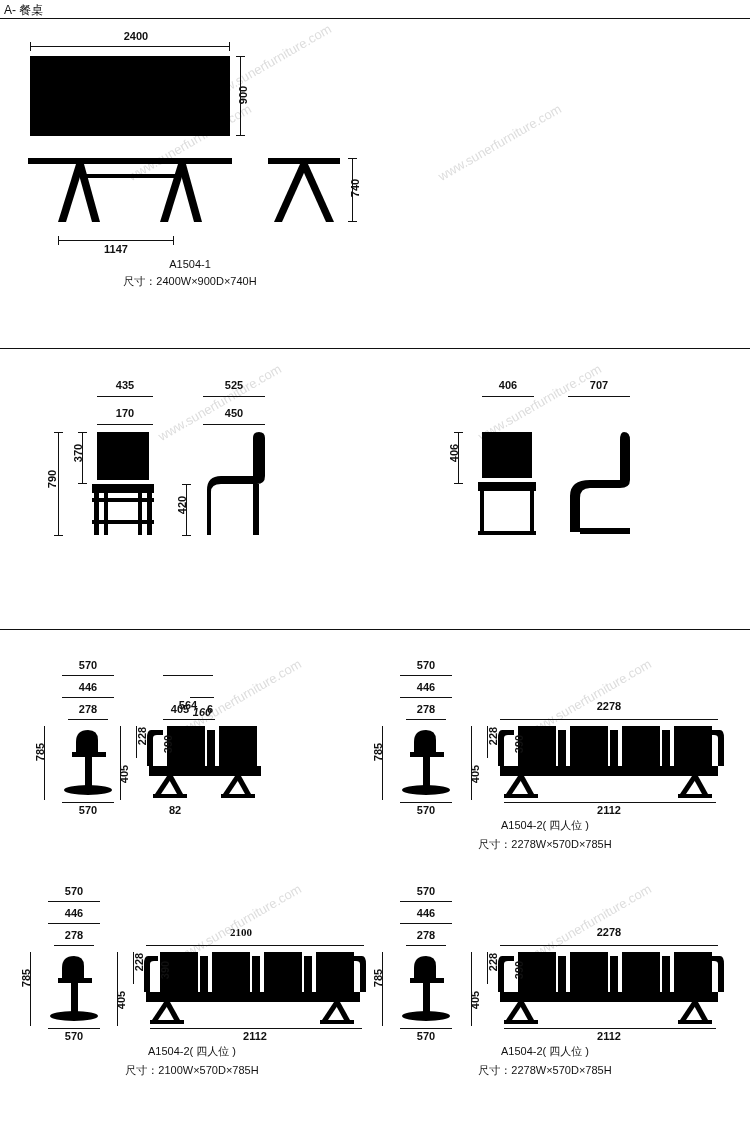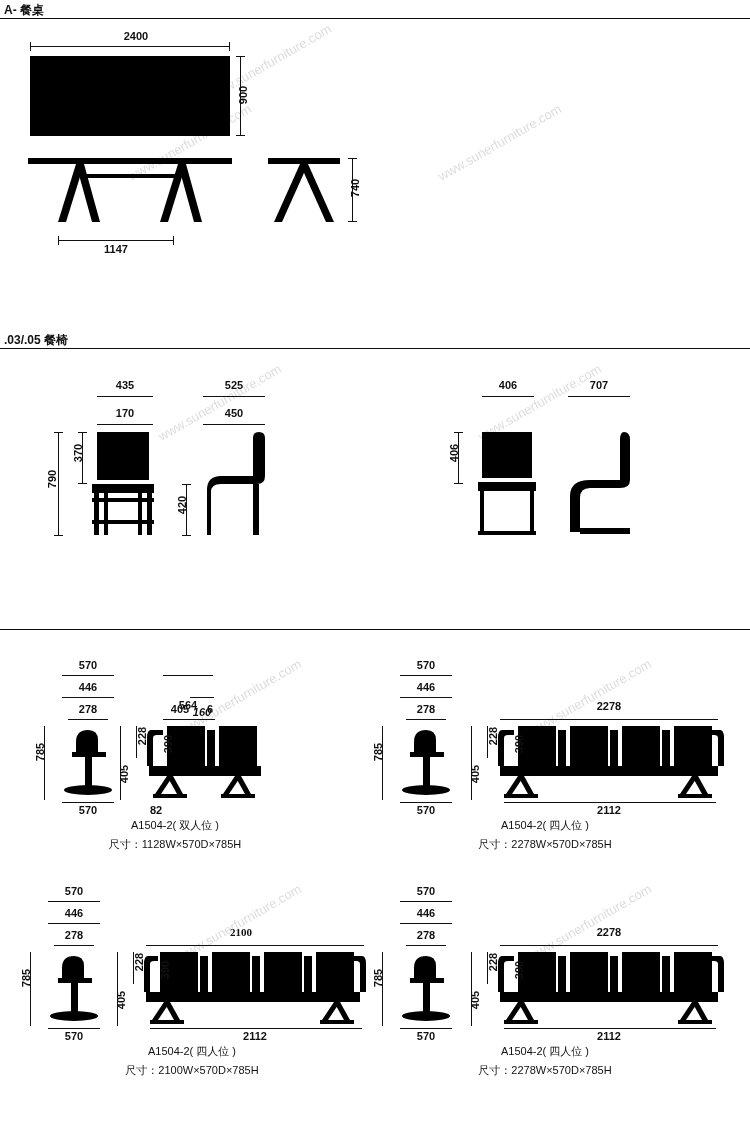--- a/index.html
+++ b/index.html
@@ -9,21 +9,21 @@
     font-family:"Liberation Sans","DejaVu Sans",sans-serif;
     color:#111;
     position:relative;
     overflow:hidden;
   }
   .page{position:relative;width:750px;height:1128px;}
 
   
   .sec-head{
     position:absolute;left:0;width:704px;
-    font-size:12px;font-weight:bold;color:#111;
+    font-size:12px;font-weight:normal;color:#111;
     padding-bottom:4px;
   }
   .sec-head .lbl{padding-left:4px;}
   .rule{position:absolute;left:0;width:750px;height:1px;background:#111;}
 
   
   .cap{
     position:absolute;text-align:center;font-size:11px;color:#111;
     white-space:nowrap;
   }
@@ -106,24 +106,25 @@
   <div class="ln-v" style="left:352px;top:158px;height:64px;"></div>
   <div class="ln-h" style="left:348px;top:158px;width:9px;"></div>
   <div class="ln-h" style="left:348px;top:221px;width:9px;"></div>
   <div class="dim-v rot" style="left:340px;top:182px;width:30px;text-align:center;">740</div>
 
   <div class="ln-h" style="left:58px;top:240px;width:116px;"></div>
   <div class="ln-v" style="left:58px;top:236px;height:9px;"></div>
   <div class="ln-v" style="left:173px;top:236px;height:9px;"></div>
   <div class="dim-h" style="left:81px;top:243px;width:70px;">1147</div>
 
-
-  <div class="sec-head" style="top:332px;">
-    <span class="lbl">.03/.05 餐椅</span>
-  </div>
+  <div class="cap" style="left:90px;top:258px;width:200px;">
+    <span class="code">A1504-1</span>
+    <span class="dim">尺寸：2400W×900D×740H</span>
+  </div>
+
   <div class="rule" style="top:348px;"></div>
 
   <svg style="position:absolute;left:92px;top:432px;" width="66" height="104">
     <rect x="5" y="0" width="52" height="48" fill="#000"></rect>
     <rect x="0" y="52" width="62" height="9" fill="#000"></rect>
     <rect x="0" y="66" width="62" height="4" fill="#000"></rect>
     <rect x="2" y="61" width="5" height="42" fill="#000"></rect>
     <rect x="55" y="61" width="5" height="42" fill="#000"></rect>
     <rect x="12" y="61" width="4" height="42" fill="#000"></rect>
     <rect x="46" y="61" width="4" height="42" fill="#000"></rect>
@@ -222,26 +223,22 @@
     <polygon points="90,50 96,50 84,68 78,68" fill="#000"></polygon>
     <polygon points="90,50 96,50 106,68 100,68" fill="#000"></polygon>
     <rect x="8" y="68" width="34" height="4" fill="#000"></rect>
     <rect x="76" y="68" width="34" height="4" fill="#000"></rect>
   </svg>
   <div class="ln-v" style="left:136px;top:726px;height:32px;"></div>
   <div class="dim-v rot" style="left:122px;top:730px;width:40px;text-align:center;">228</div>
   <div class="ln-v" style="left:120px;top:726px;height:74px;"></div>
   <div class="dim-v rot" style="left:104px;top:768px;width:40px;text-align:center;">405</div>
   <div class="dim-v rot" style="left:148px;top:738px;width:40px;text-align:center;">390</div>
-  <div class="dim-h" style="left:131px;top:804px;width:50px;">82</div>
-
-  <div class="cap" style="left:65px;top:818px;width:220px;">
-    <span class="code">A1504-2( 双人位 )</span>
-    <span class="dim">尺寸：1128W×570D×785H</span>
-  </div>
+  <div class="dim-h" style="left:150px;top:804px;width:50px;">82</div>
+
 
   <div class="ln-h" style="left:400px;top:675px;width:52px;"></div>
   <div class="dim-h" style="left:391px;top:659px;width:70px;">570</div>
   <div class="ln-h" style="left:400px;top:697px;width:52px;"></div>
   <div class="dim-h" style="left:391px;top:681px;width:70px;">446</div>
   <div class="ln-h" style="left:406px;top:719px;width:40px;"></div>
   <div class="dim-h" style="left:391px;top:703px;width:70px;">278</div>
 
   <svg style="position:absolute;left:396px;top:726px;" width="62" height="74">
     <path d="M30,4 Q40,4 40,14 L40,26 L18,26 L18,16 Q18,4 30,4 Z" fill="#000"></path>

